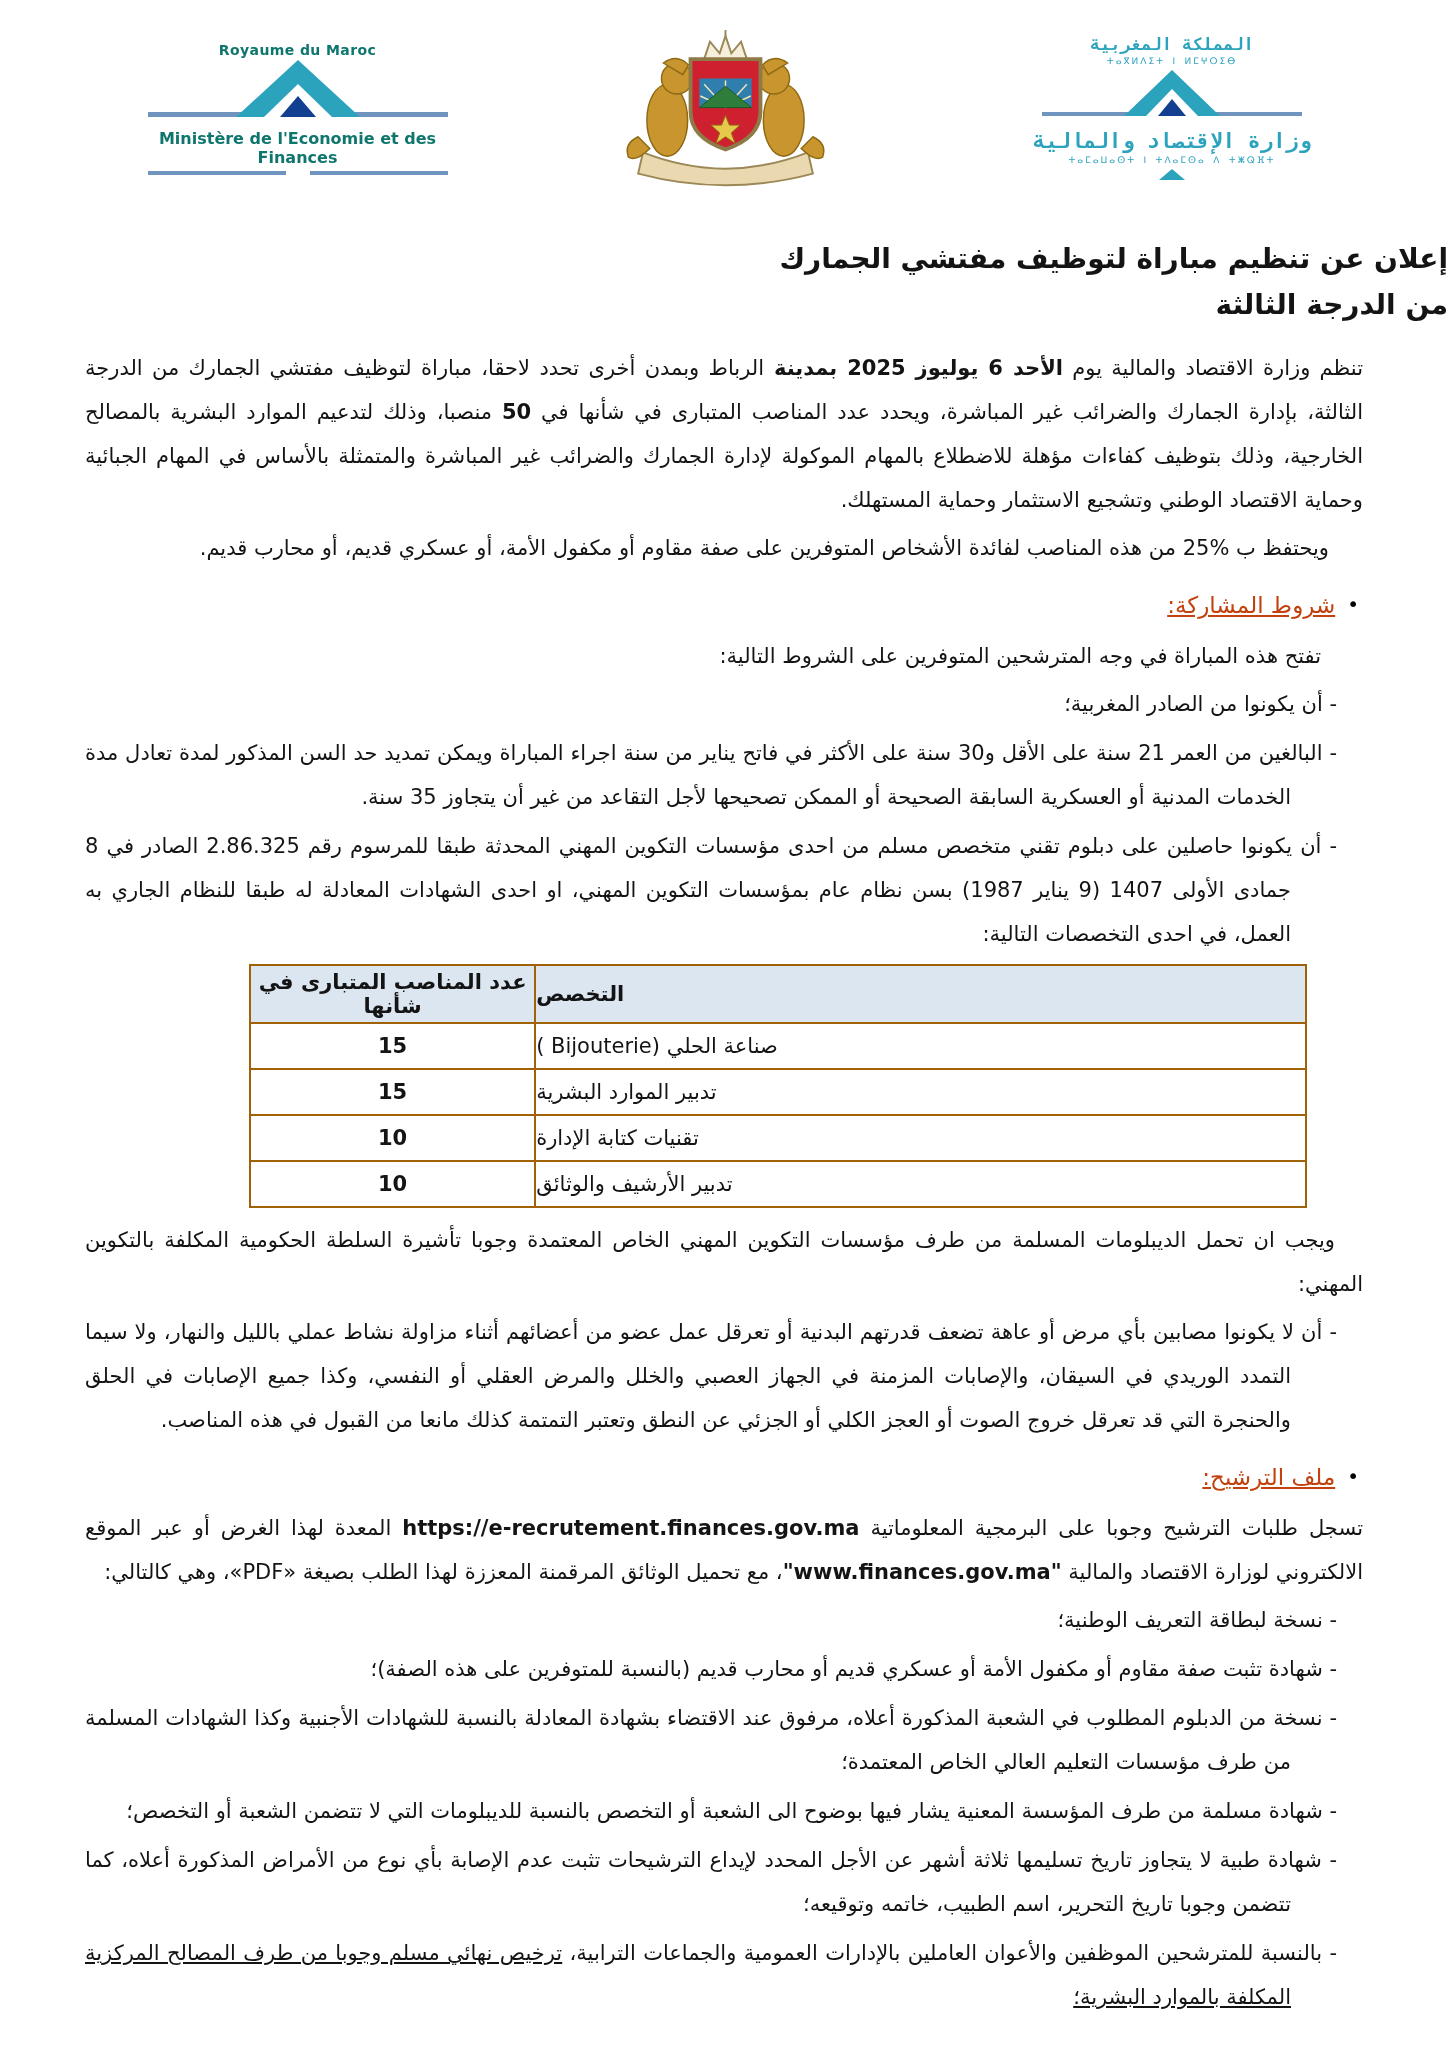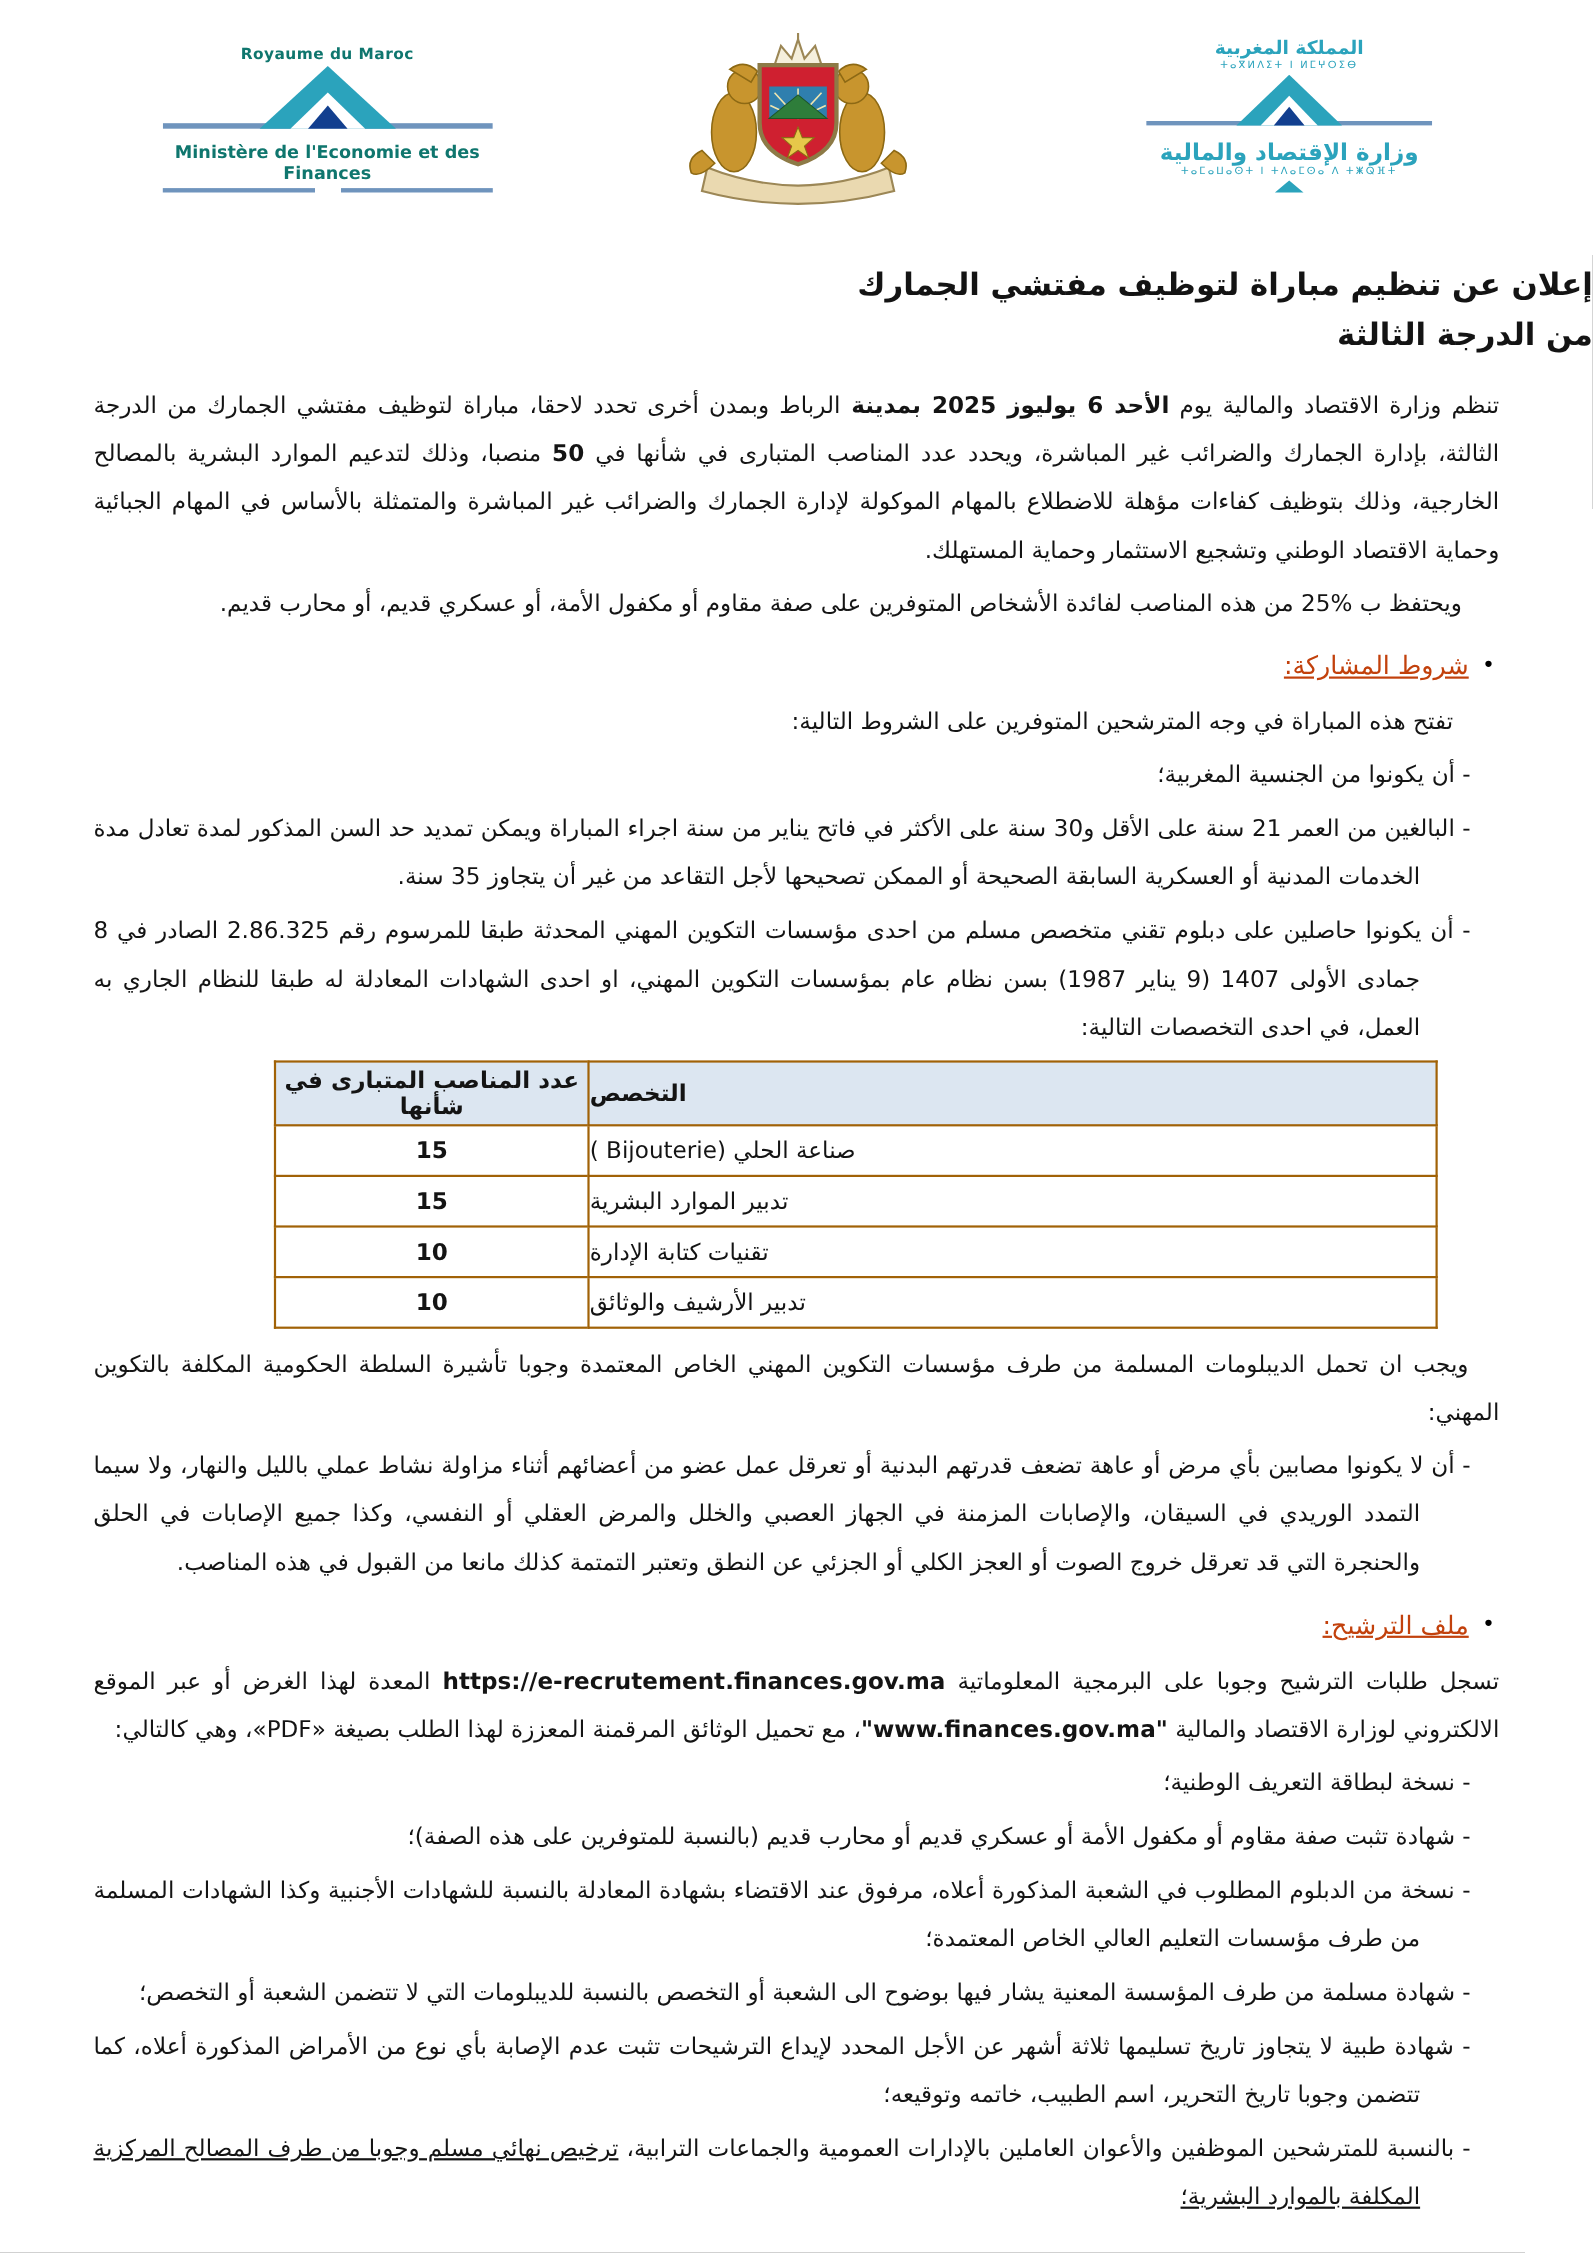--- a/index.html
+++ b/index.html
@@ -13,21 +13,21 @@
   .header { position:relative; height:198px; }
   .logo-left { position:absolute; left:130px; top:42px; width:335px; text-align:center; color:#0f766e; }
   .logo-left .country  { font-size:14px; font-weight:bold; letter-spacing:.4px; }
   .logo-left .tri-wrap { margin:2px auto 0; width:300px; }
   .logo-left .ministry { font-size:16px; font-weight:bold; margin-top:1px; }
   .logo-left .bar {
     height:4px; width:300px; margin:4px auto 0;
     background:linear-gradient(to right,#6f94bd 0 46%,transparent 46% 54%,#6f94bd 54% 100%);
   }
   .coat { position:absolute; left:608px; top:30px; }
-  .logo-right { position:absolute; right:126px; top:34px; width:300px; text-align:center; color:#2ba3bc; direction:rtl; }
+  .logo-right { position:absolute; right:126px; top:34px; width:300px; text-align:center; color:#2ba3bc; direction:rtl;font-family:Liberation Mono, monospace; }
   .logo-right .ar1 { font-size:17px; font-weight:bold; }
   .logo-right .tif { font-size:9px; letter-spacing:2px; margin-top:1px; color:#2ba3bc; }
   .logo-right .tri-wrap { margin:3px auto 0; width:260px; }
   .logo-right .ar2 { font-size:21px; font-weight:bold; margin-top:2px; }
   .logo-right .tip { margin:3px auto 0; width:0; height:0;
     border-left:13px solid transparent; border-right:13px solid transparent; border-top:11px solid #2ba3bc;
     transform:rotate(180deg);
   }
   
   .title { text-align:right; font-weight:bold; font-size:28px; line-height:46px; margin-top:38px; }
@@ -136,21 +136,21 @@
 
     <p class="para"><span>تنظم وزارة الاقتصاد والمالية يوم </span><span class="b">الأحد 6 يوليوز 2025 بمدينة </span><span>الرباط وبمدن أخرى تحدد لاحقا، مباراة لتوظيف مفتشي الجمارك من الدرجة الثالثة، بإدارة الجمارك والضرائب غير المباشرة، ويحدد عدد المناصب المتبارى في شأنها في </span><span class="b">50</span><span> منصبا، وذلك لتدعيم الموارد البشرية بالمصالح الخارجية، وذلك بتوظيف كفاءات مؤهلة للاضطلاع بالمهام الموكولة لإدارة الجمارك والضرائب غير المباشرة والمتمثلة بالأساس في المهام الجبائية وحماية الاقتصاد الوطني وتشجيع الاستثمار وحماية المستهلك.</span></p>
     <p class="para indent">ويحتفظ ب %25 من هذه المناصب لفائدة الأشخاص المتوفرين على صفة مقاوم أو مكفول الأمة، أو عسكري قديم، أو محارب قديم.</p>
 
     <div class="sec-head">
       <span class="bullet">•</span><span class="sec-title">شروط المشاركة:</span>
     </div>
     <p class="lead">تفتح هذه المباراة في وجه المترشحين المتوفرين على الشروط التالية:</p>
 
     <div>
-      <p class="dash">- أن يكونوا من الجنسية المغربية؛</p>
+      <p class="dash">- أن يكونوا من الصادر المغربية؛</p>
       <p class="dash">- البالغين من العمر 21 سنة على الأقل و30 سنة على الأكثر في فاتح يناير من سنة اجراء المباراة ويمكن تمديد حد السن المذكور لمدة تعادل مدة الخدمات المدنية أو العسكرية السابقة الصحيحة أو الممكن تصحيحها لأجل التقاعد من غير أن يتجاوز 35 سنة.</p>
       <p class="dash">- أن يكونوا حاصلين على دبلوم تقني متخصص مسلم من احدى مؤسسات التكوين المهني المحدثة طبقا للمرسوم رقم 2.86.325 الصادر في 8 جمادى الأولى 1407 (9 يناير 1987) بسن نظام عام بمؤسسات التكوين المهني، او احدى الشهادات المعادلة له طبقا للنظام الجاري به العمل، في احدى التخصصات التالية:</p>
     </div>
 
     <table class="spec-table">
       <thead>
         <tr>
           <th class="spec">التخصص</th>
           <th class="cnt">عدد المناصب المتبارى في شأنها</th>
         </tr>

